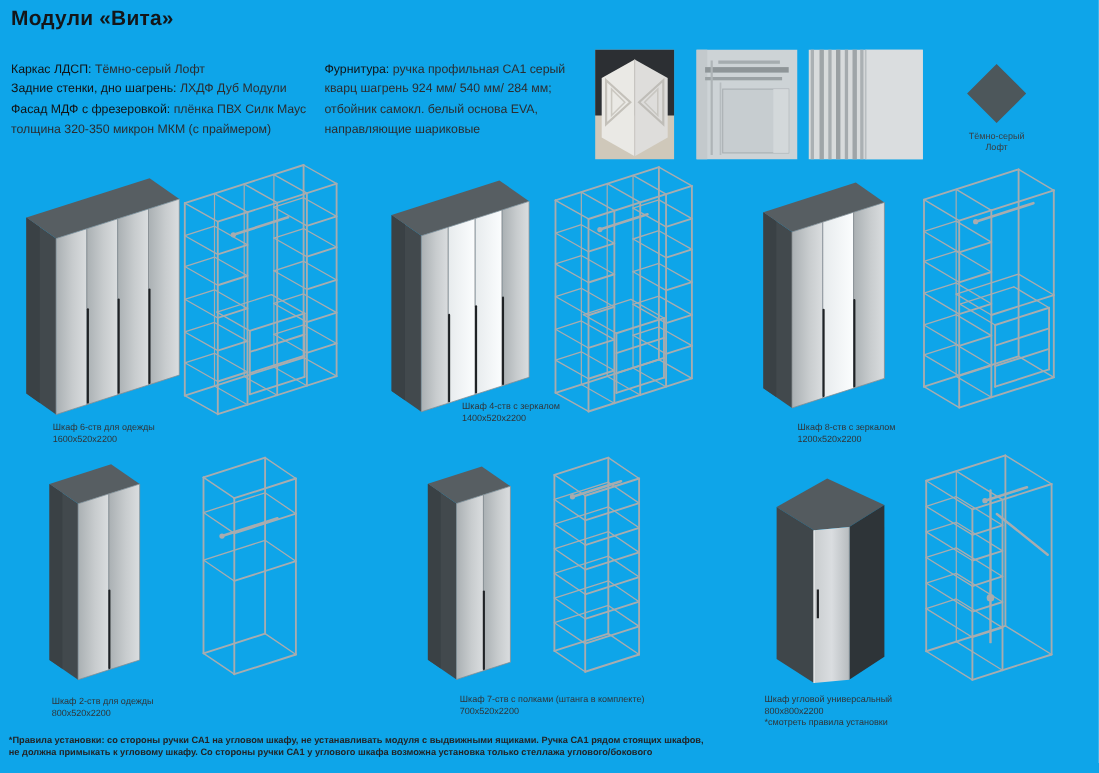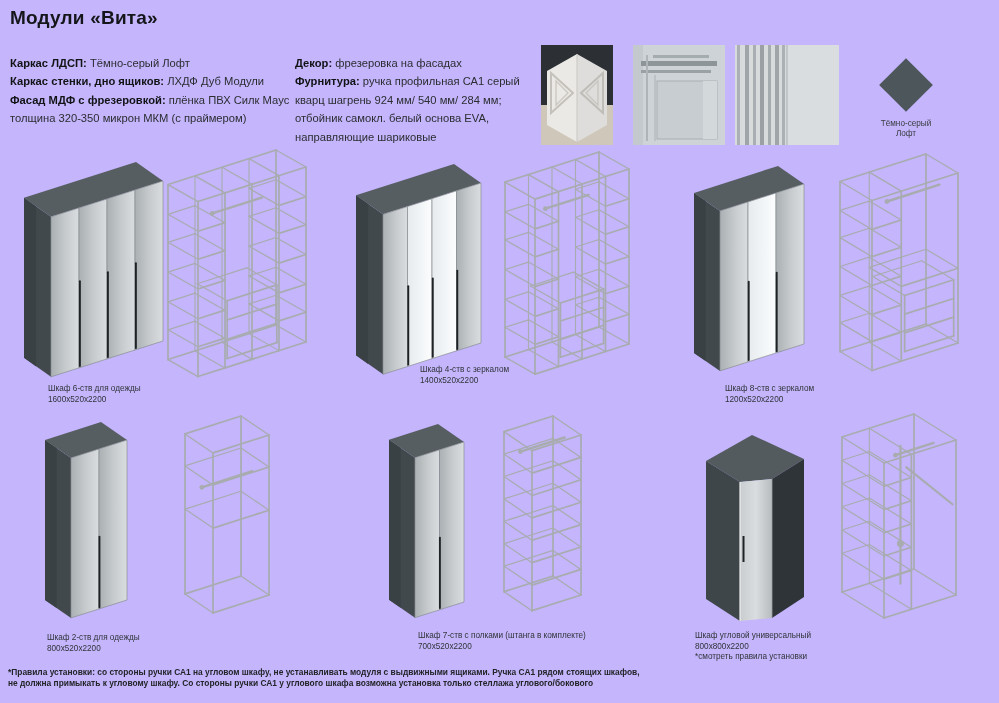--- a/index.html
+++ b/index.html
@@ -1,44 +1,43 @@
 <!DOCTYPE html>
 <html><head>
 <meta charset="utf-8">
 <style>
   html,body{margin:0;padding:0;background:#ffffff;}
-  .page{position:relative;width:999px;height:703px;background:#c4b5fd;overflow:hidden;
+  .page{position:relative;width:999px;height:703px;background:#0ea5e9;overflow:hidden;
         font-family:"Liberation Sans", sans-serif;color:#26282b;}
   .title{position:absolute;left:10px;top:7px;font-size:19px;font-weight:bold;color:#141619;margin:0;letter-spacing:.2px;}
   .specs{position:absolute;top:54px;font-size:11.2px;line-height:18.4px;color:#2b2d30;}
   .specs .spec{margin:0;}
-  .specs .b{font-weight:bold;color:#111315;text-align:right;}
+  .specs .b{font-weight:normal;color:#111315;text-align:right;}
   .specs-left{left:10px;width:292px;}
   .specs-right{left:295px;width:228px;}
   .fig{position:absolute;}
   .plabel{position:absolute;font-size:8.2px;line-height:10.5px;color:#303438;}
   .footnote{position:absolute;left:8px;font-size:8.4px;line-height:11px;color:#222427;white-space:nowrap;font-weight:bold;}
   .swatch-label{position:absolute;left:875px;top:119px;width:62px;text-align:center;
                 font-size:8.2px;line-height:10px;color:#3a3d40;}
 </style>
 </head>
 <body>
 
 <div class="page">
 
   <h1 class="title">Модули «Вита»</h1>
 
   <div class="specs specs-left">
     <p class="spec"><span class="b">Каркас ЛДСП:</span> <span>Тёмно-серый Лофт</span></p>
-    <p class="spec"><span class="b">Каркас стенки, дно ящиков:</span> <span>ЛХДФ Дуб Модули</span></p>
+    <p class="spec"><span class="b">Задние стенки, дно шагрень:</span> <span>ЛХДФ Дуб Модули</span></p>
     <p class="spec"><span class="b">Фасад МДФ с фрезеровкой:</span> <span>плёнка ПВХ Силк Маус толщина 320-350 микрон МКМ (с праймером)</span></p>
   </div>
 
   <div class="specs specs-right">
-    <p class="spec"><span class="b">Декор:</span> <span>фрезеровка на фасадах</span></p>
     <p class="spec"><span class="b">Фурнитура:</span> <span>ручка профильная СА1 серый кварц шагрень 924 мм/ 540 мм/ 284 мм; отбойник самокл. белый основа EVA, направляющие шариковые</span></p>
   </div>
 
   <svg class="fig" style="left:541px;top:45px" width="72" height="100">
     <rect x="0" y="0" width="72" height="100" fill="#cfc8ba"></rect>
     <rect x="0" y="0" width="72" height="60" fill="#2c2f33"></rect>
     <polygon points="6,26 36,9 36,97 6,80" fill="#eae9e5"></polygon>
     <polygon points="36,9 66,26 66,80 36,97" fill="#dedddb"></polygon>
     <polygon points="10,28 32,48 10,68" fill="none" stroke="#c4c1ba" stroke-width="2"></polygon>
     <polygon points="15,36 27,48 15,60" fill="none" stroke="#cbc8c1" stroke-width="1.4"></polygon>

